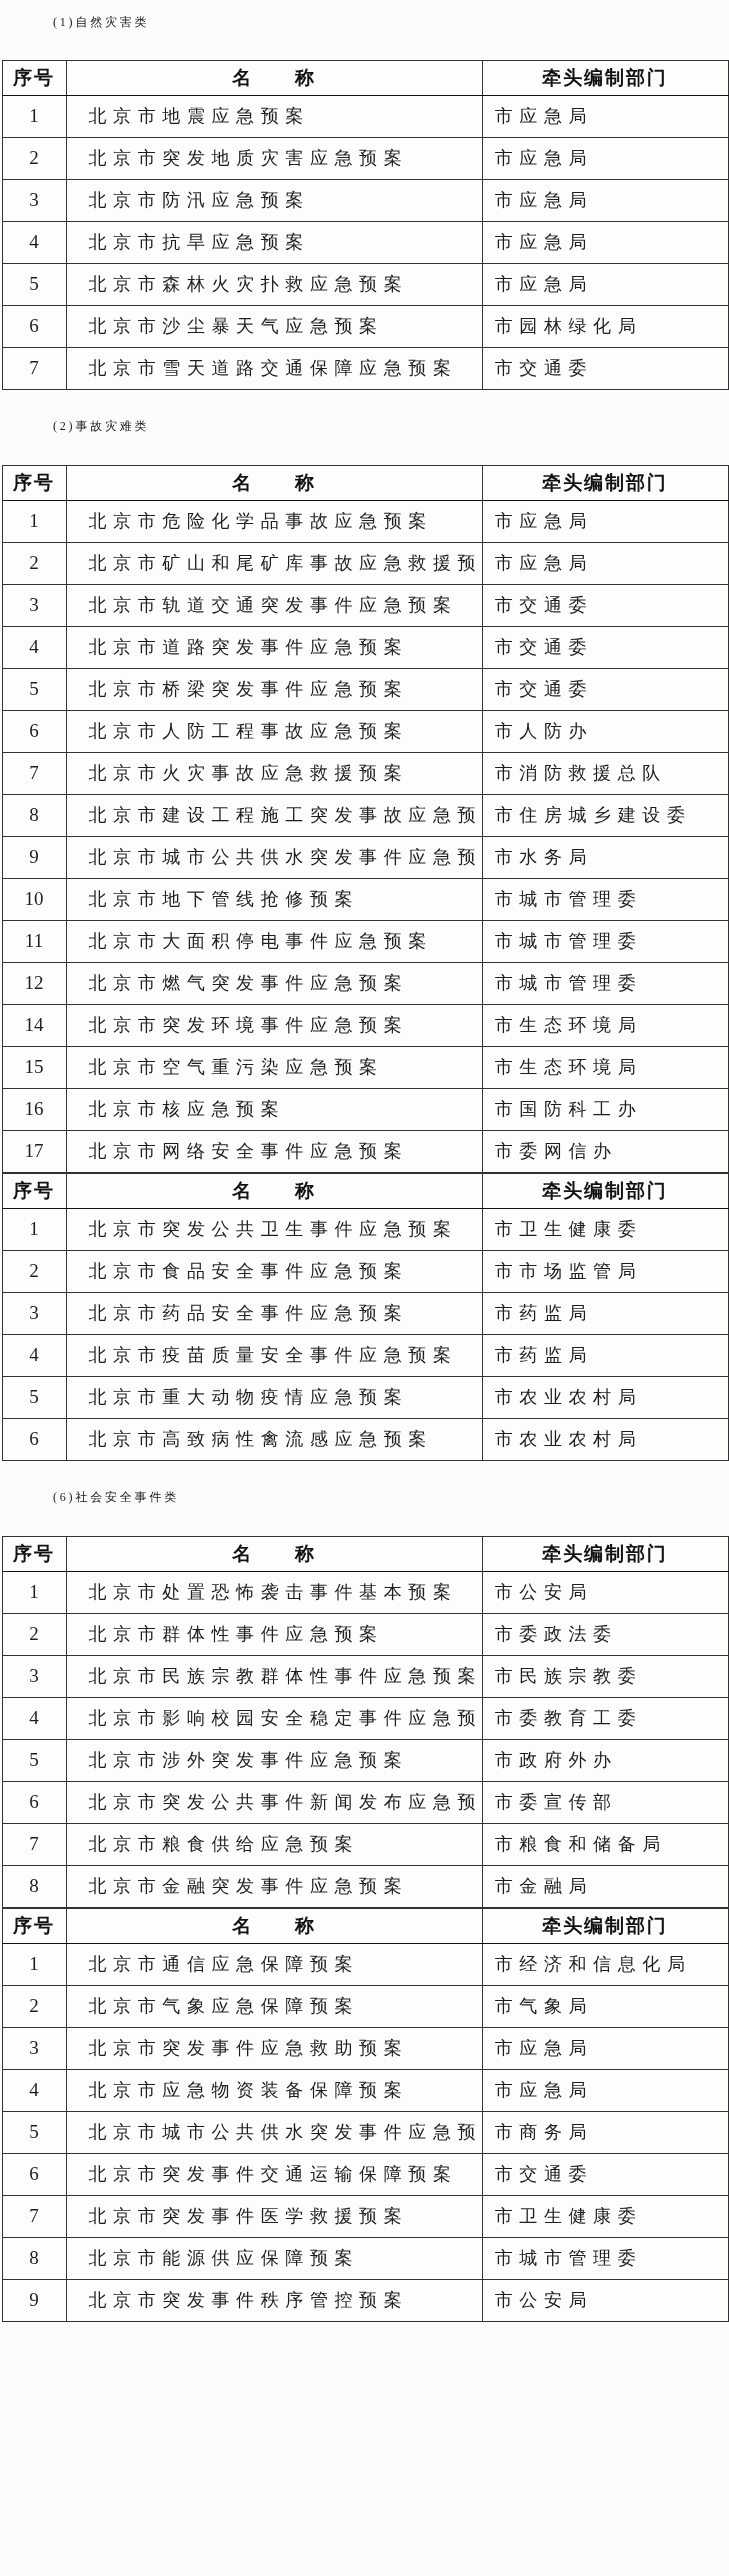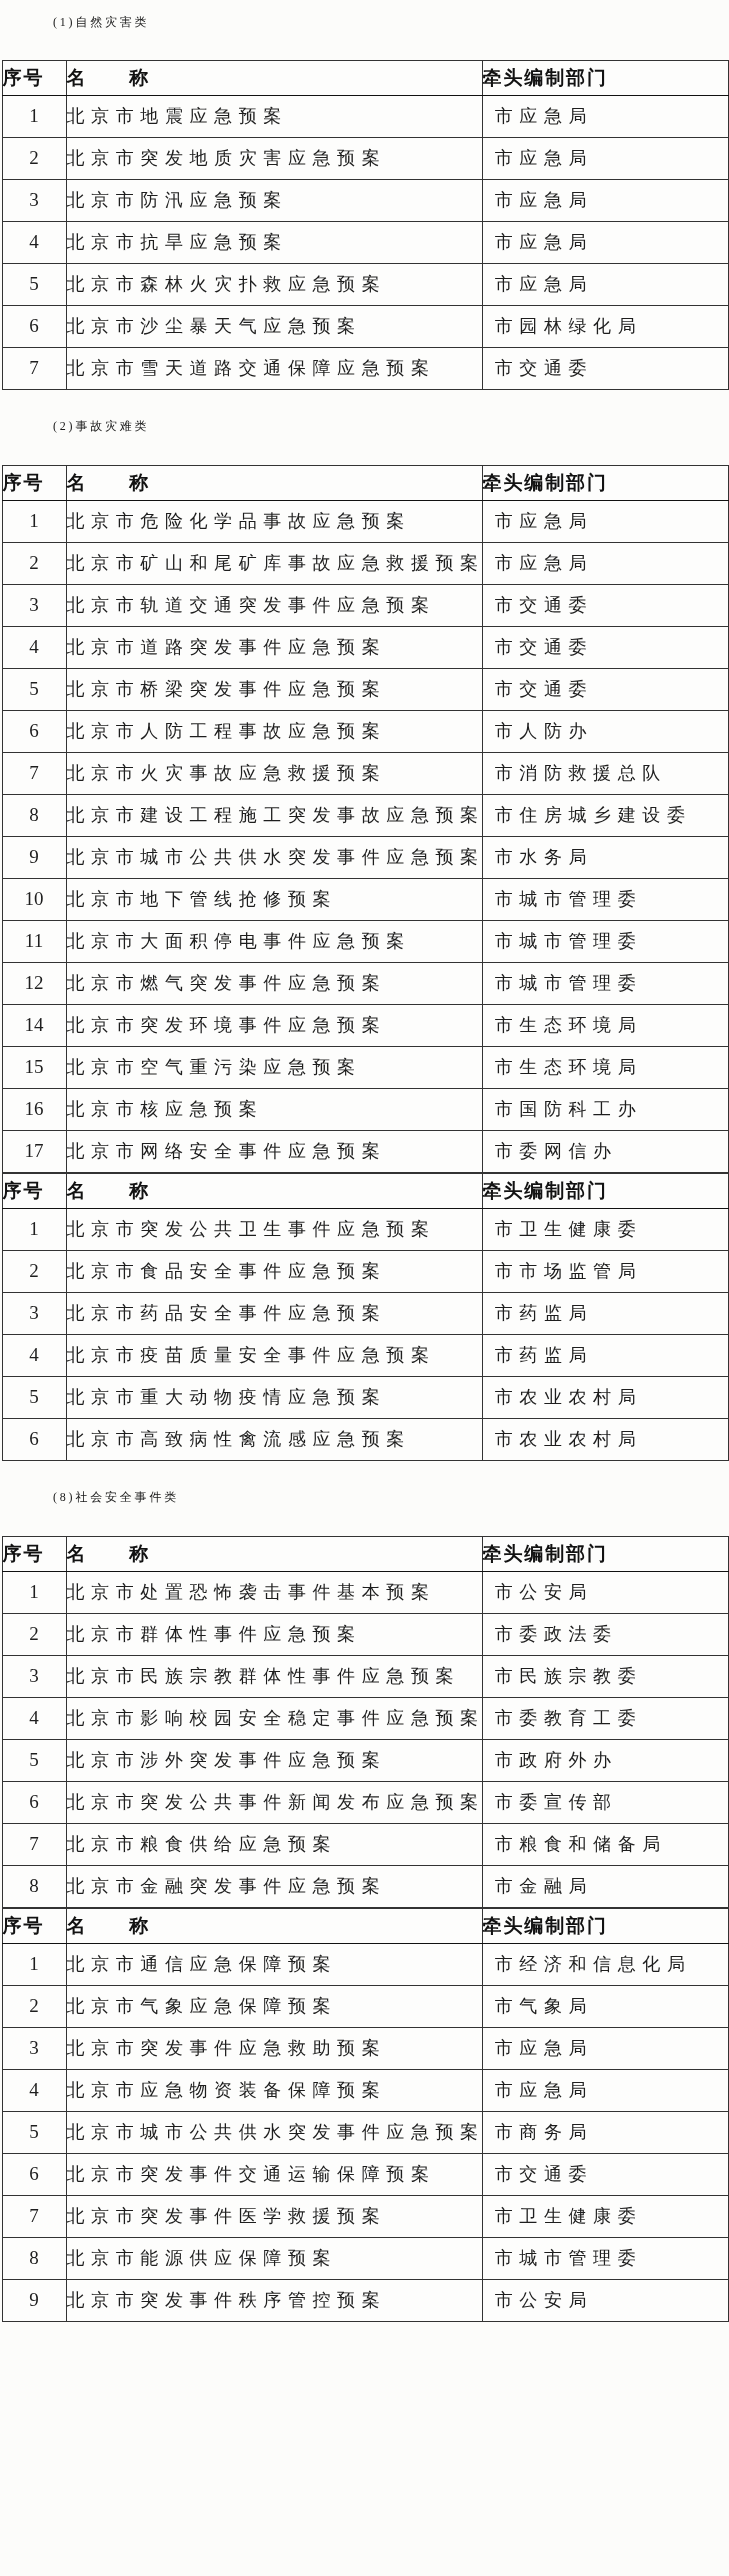--- a/index.html
+++ b/index.html
@@ -37,41 +37,41 @@
 
   .plan-table th {
     height: 34px;
     padding: 0;
     border: 0.9px solid #333333;
     border-bottom: 1.9px solid #111111;
     font-family: "Liberation Sans", "DejaVu Sans", sans-serif;
     font-weight: 700;
     font-size: 19px;
     color: #121212;
-    text-align: left;
+    text-align: center;
     letter-spacing: 1.9px;
   }
   .plan-table td {
     height: 41px;
     padding: 0;
     border: 0.9px solid #333333;
     font-size: 18px;
     color: #1e1e1e;
     background: transparent;
     overflow: hidden;
     white-space: nowrap;
   }
   td.cell-no {
     text-align: center;
     font-size: 19px;
     letter-spacing: 0;
     font-family: "Liberation Serif", "DejaVu Serif", serif;
   }
   td.cell-name {
-    padding-left: 0;
+    padding-left: 22px;
     letter-spacing: 6.6px;
   }
   td.cell-dept {
     padding-left: 12.2px;
     letter-spacing: 6.6px;
   }
 </style>
 </head>
 <body style="background: rgb(252, 252, 250);">
 
@@ -275,21 +275,21 @@
             <tr>
               <td class="cell-no">6</td>
               <td class="cell-name">北京市高致病性禽流感应急预案</td>
               <td class="cell-dept">市农业农村局</td>
             </tr>
           </tbody>
     </table>
   </div>
 
   <div class="section">
-    <h2 class="section-title">(8)社会安全事件类</h2>
+    <h2 class="section-title">(6)社会安全事件类</h2>
     <table class="plan-table">
       <colgroup>
         <col class="col-no">
         <col class="col-name">
         <col class="col-dept">
       </colgroup>
       <thead>
         <tr class="header-row">
           <th class="th-no">序号</th>
           <th class="th-name">名　　称</th>

